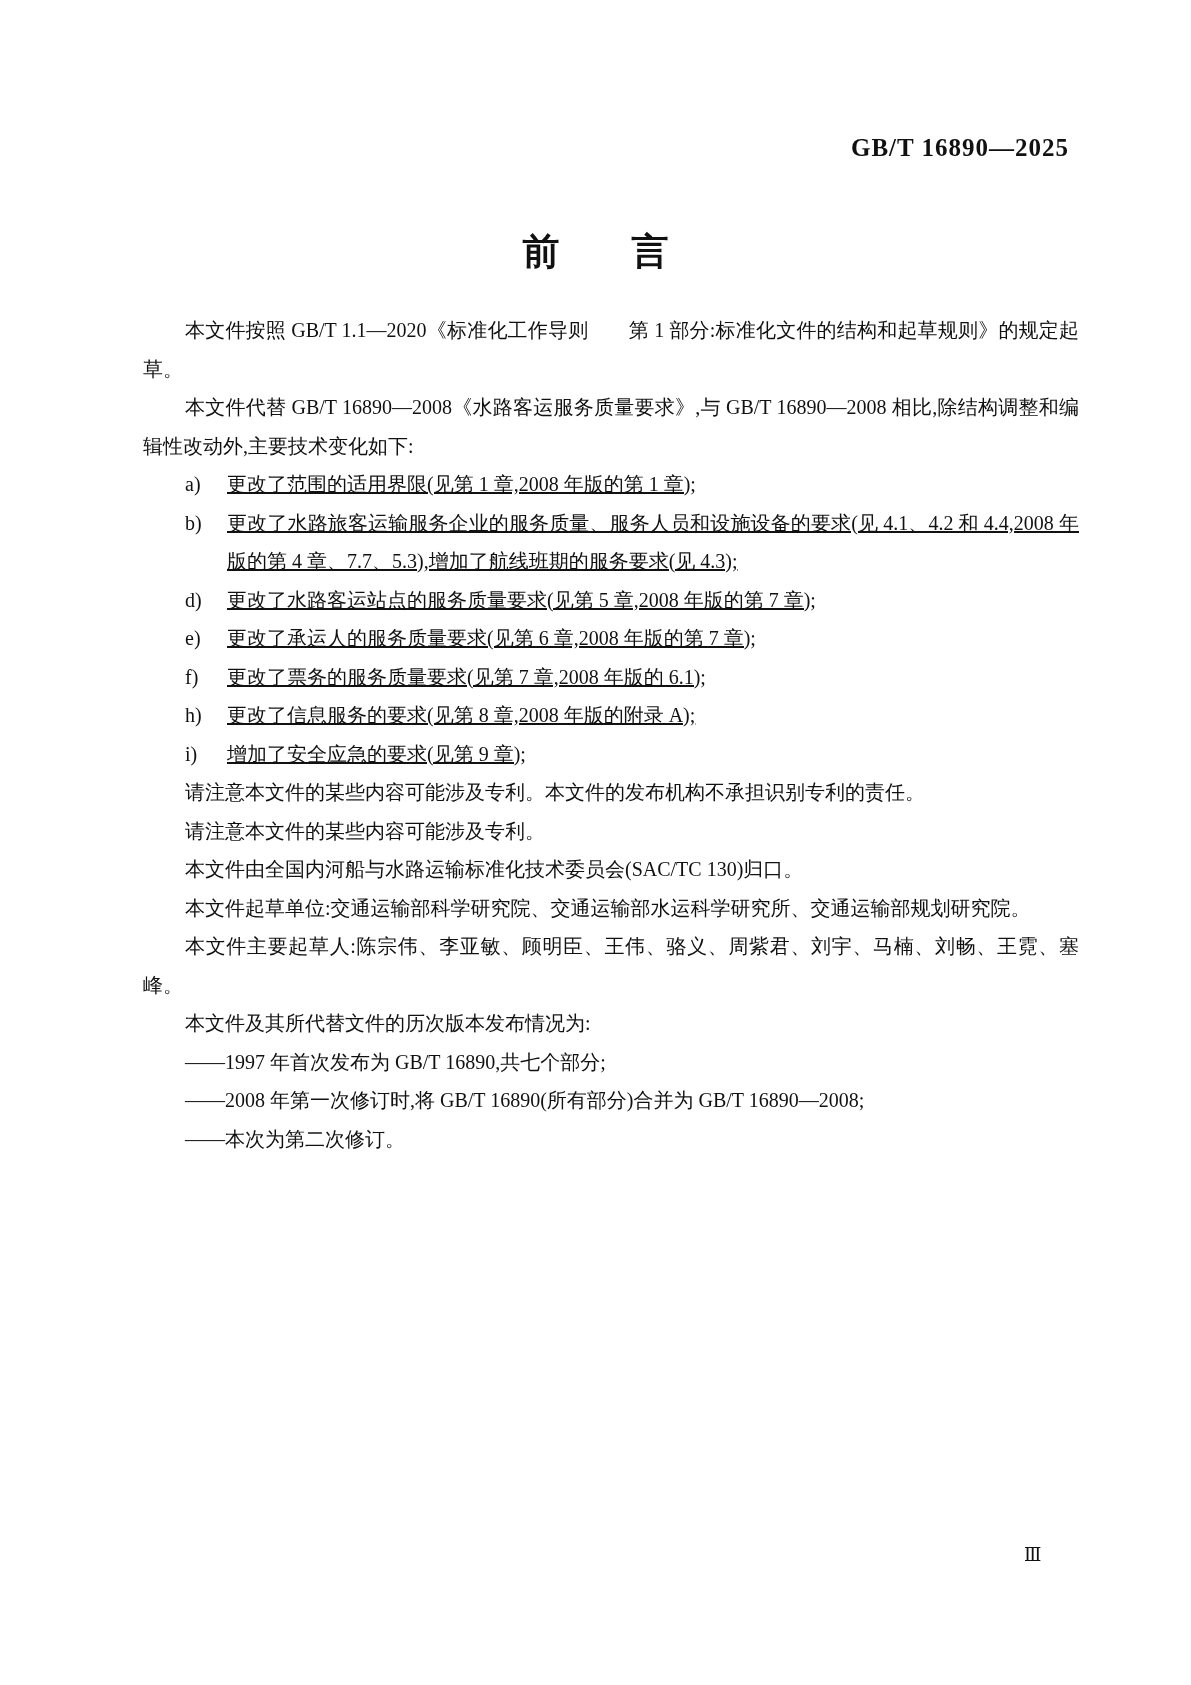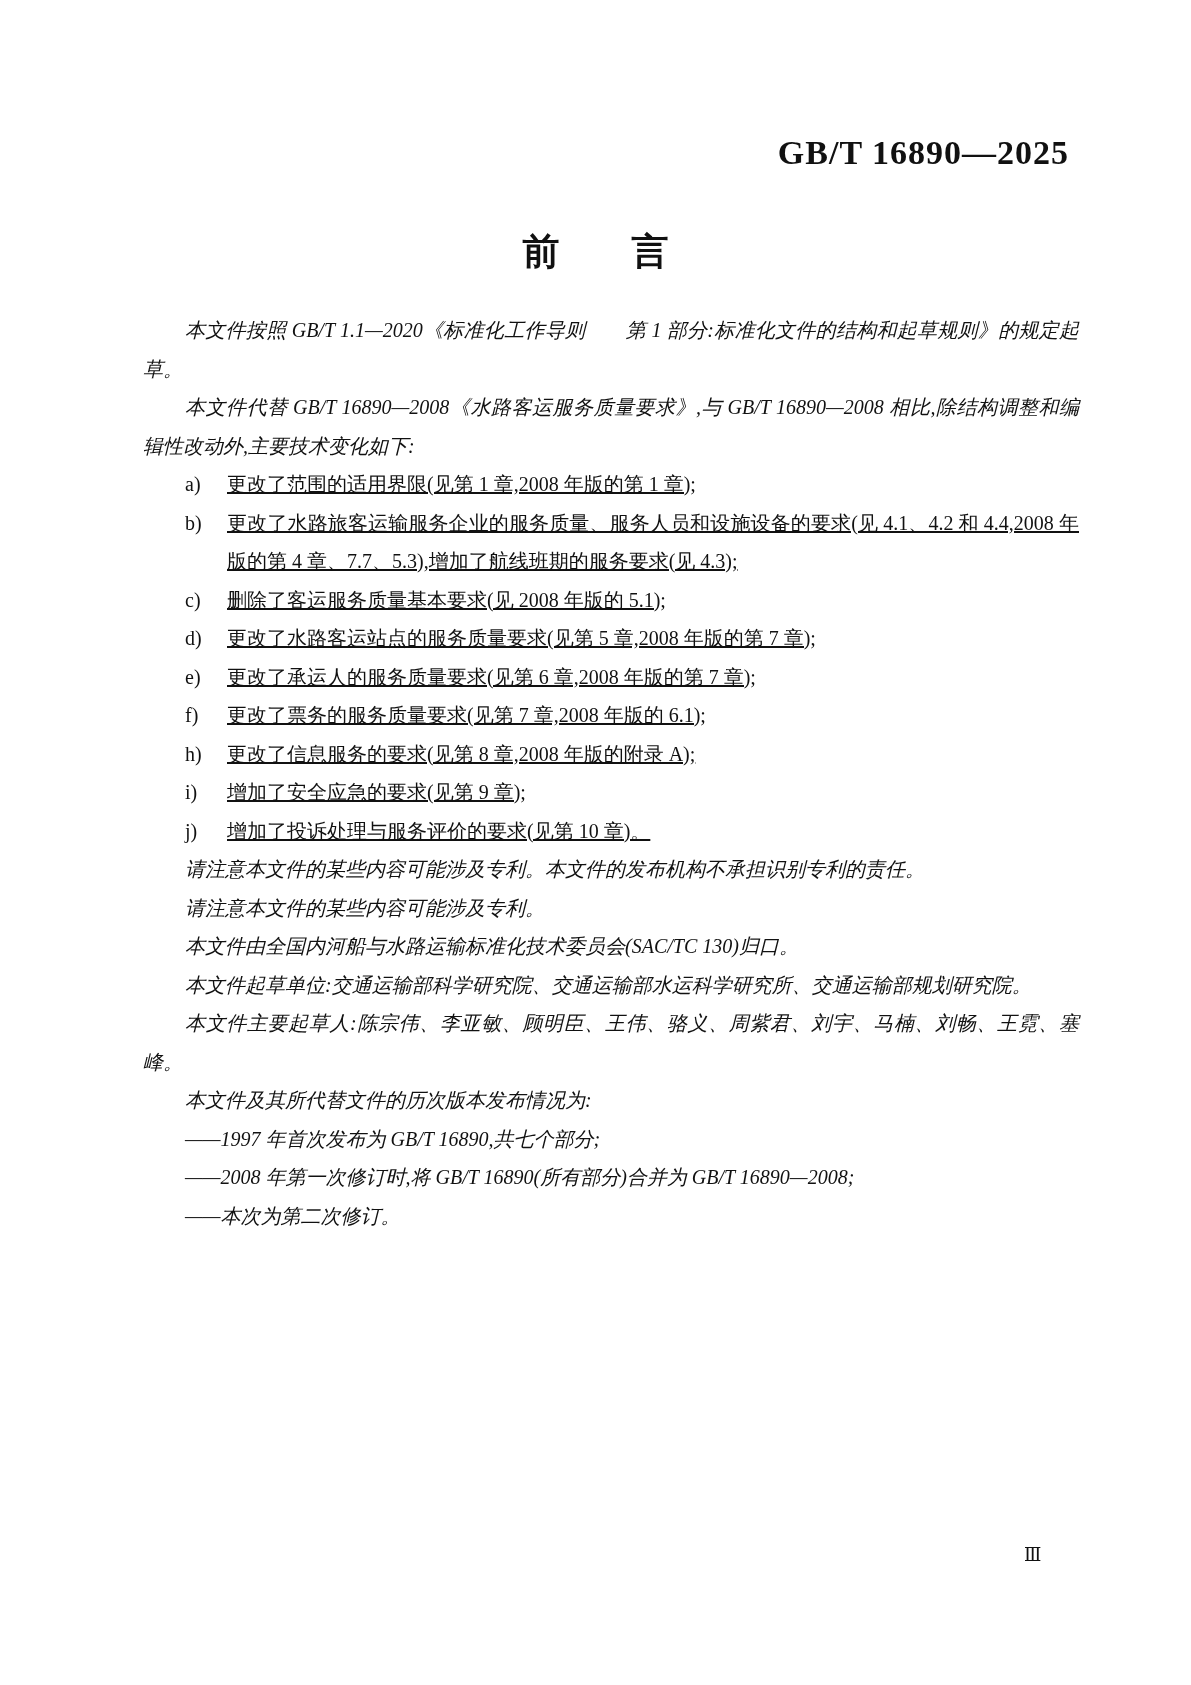--- a/index.html
+++ b/index.html
@@ -8,41 +8,41 @@
     width:1191px;height:1685px;
     margin:0 auto;
     background:#ffffff;
     font-family:"Liberation Serif","DejaVu Serif",serif;
     color:#111;
     overflow:hidden;
   }
   .std-code{
     position:absolute;
     top:134px;right:122px;
-    font-size:34px;
+    font-size:25px;
     font-weight:bold;
     letter-spacing:1px;
     white-space:nowrap;
   }
   .fw-title{
     position:absolute;
     top:232px;left:0;right:0;
     display:flex;justify-content:center;gap:72px;
     font-size:37px;font-weight:bold;
     line-height:1.1;
   }
   .doc-body{
     position:absolute;
     top:311px;left:143px;width:936px;
     font-size:20px;
     line-height:38.5px;
     text-align:justify;
   }
   .doc-body p{margin:0;}
-  .para{text-indent:42px;font-style:italic;}
+  .para{text-indent:42px;}
   .list-item{padding-left:84px;text-decoration:underline;}
   .list-item .label{display:inline-block;width:42px;margin-left:-42px;text-align:left;}
   .page-num{
     position:absolute;
     left:1024px;top:1545px;
     font-size:18px;
     line-height:1.2;
   }
 </style>
 </head>
@@ -65,39 +65,33 @@
       </div>
 
     <div>
         <p class="list-item">
         <span class="label">a)</span><span class="text">更改了范围的适用界限(见第 1 章,2008 年版的第 1 章);</span>
       </p>
         <p class="list-item">
         <span class="label">b)</span><span class="text">更改了水路旅客运输服务企业的服务质量、服务人员和设施设备的要求(见 4.1、4.2 和 4.4,2008 年版的第 4 章、7.7、5.3),增加了航线班期的服务要求(见 4.3);</span>
       </p>
         <p class="list-item">
-        <span class="label">c)</span><span class="text">删除了客运服务质量基本要求(见 2008 年版的 5.1);</span>
-      </p>
-        <p class="list-item">
         <span class="label">d)</span><span class="text">更改了水路客运站点的服务质量要求(见第 5 章,2008 年版的第 7 章);</span>
       </p>
         <p class="list-item">
         <span class="label">e)</span><span class="text">更改了承运人的服务质量要求(见第 6 章,2008 年版的第 7 章);</span>
       </p>
         <p class="list-item">
         <span class="label">f)</span><span class="text">更改了票务的服务质量要求(见第 7 章,2008 年版的 6.1);</span>
       </p>
         <p class="list-item">
         <span class="label">h)</span><span class="text">更改了信息服务的要求(见第 8 章,2008 年版的附录 A);</span>
       </p>
         <p class="list-item">
         <span class="label">i)</span><span class="text">增加了安全应急的要求(见第 9 章);</span>
-      </p>
-        <p class="list-item">
-        <span class="label">j)</span><span class="text">增加了投诉处理与服务评价的要求(见第 10 章)。</span>
       </p>
       </div>
 
     <div>
         <p class="para">请注意本文件的某些内容可能涉及专利。本文件的发布机构不承担识别专利的责任。</p>
         <p class="para">请注意本文件的某些内容可能涉及专利。</p>
         <p class="para">本文件由全国内河船与水路运输标准化技术委员会(SAC/TC 130)归口。</p>
         <p class="para">本文件起草单位:交通运输部科学研究院、交通运输部水运科学研究所、交通运输部规划研究院。</p>
         <p class="para">本文件主要起草人:陈宗伟、李亚敏、顾明臣、王伟、骆义、周紫君、刘宇、马楠、刘畅、王霓、塞峰。</p>
         <p class="para">本文件及其所代替文件的历次版本发布情况为:</p>

